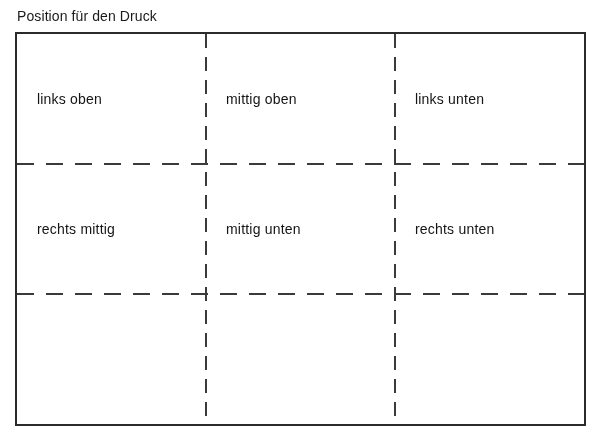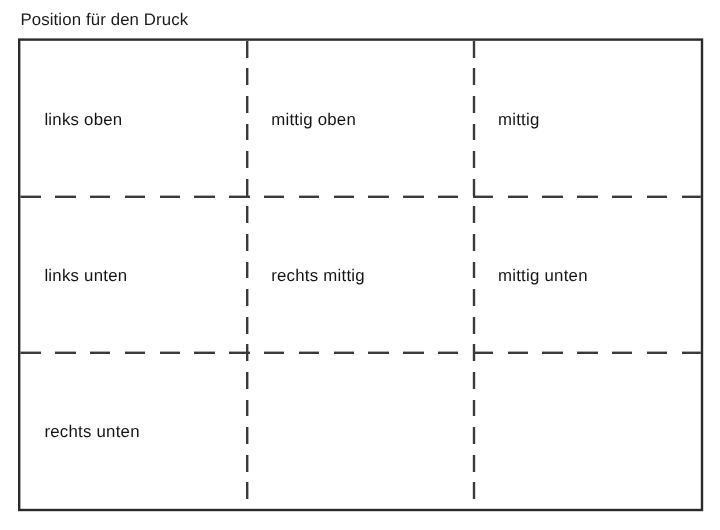--- a/index.html
+++ b/index.html
@@ -90,23 +90,20 @@
   <div class="frame">
 
     <div class="grid">
       <div class="cell">
         <span>links oben</span>
       </div>
       <div class="cell">
         <span>mittig oben</span>
       </div>
       <div class="cell">
-        <span>mittig</span>
-      </div>
-      <div class="cell">
         <span>links unten</span>
       </div>
       <div class="cell">
         <span>rechts mittig</span>
       </div>
       <div class="cell">
         <span>mittig unten</span>
       </div>
       <div class="cell">
         <span>rechts unten</span>

